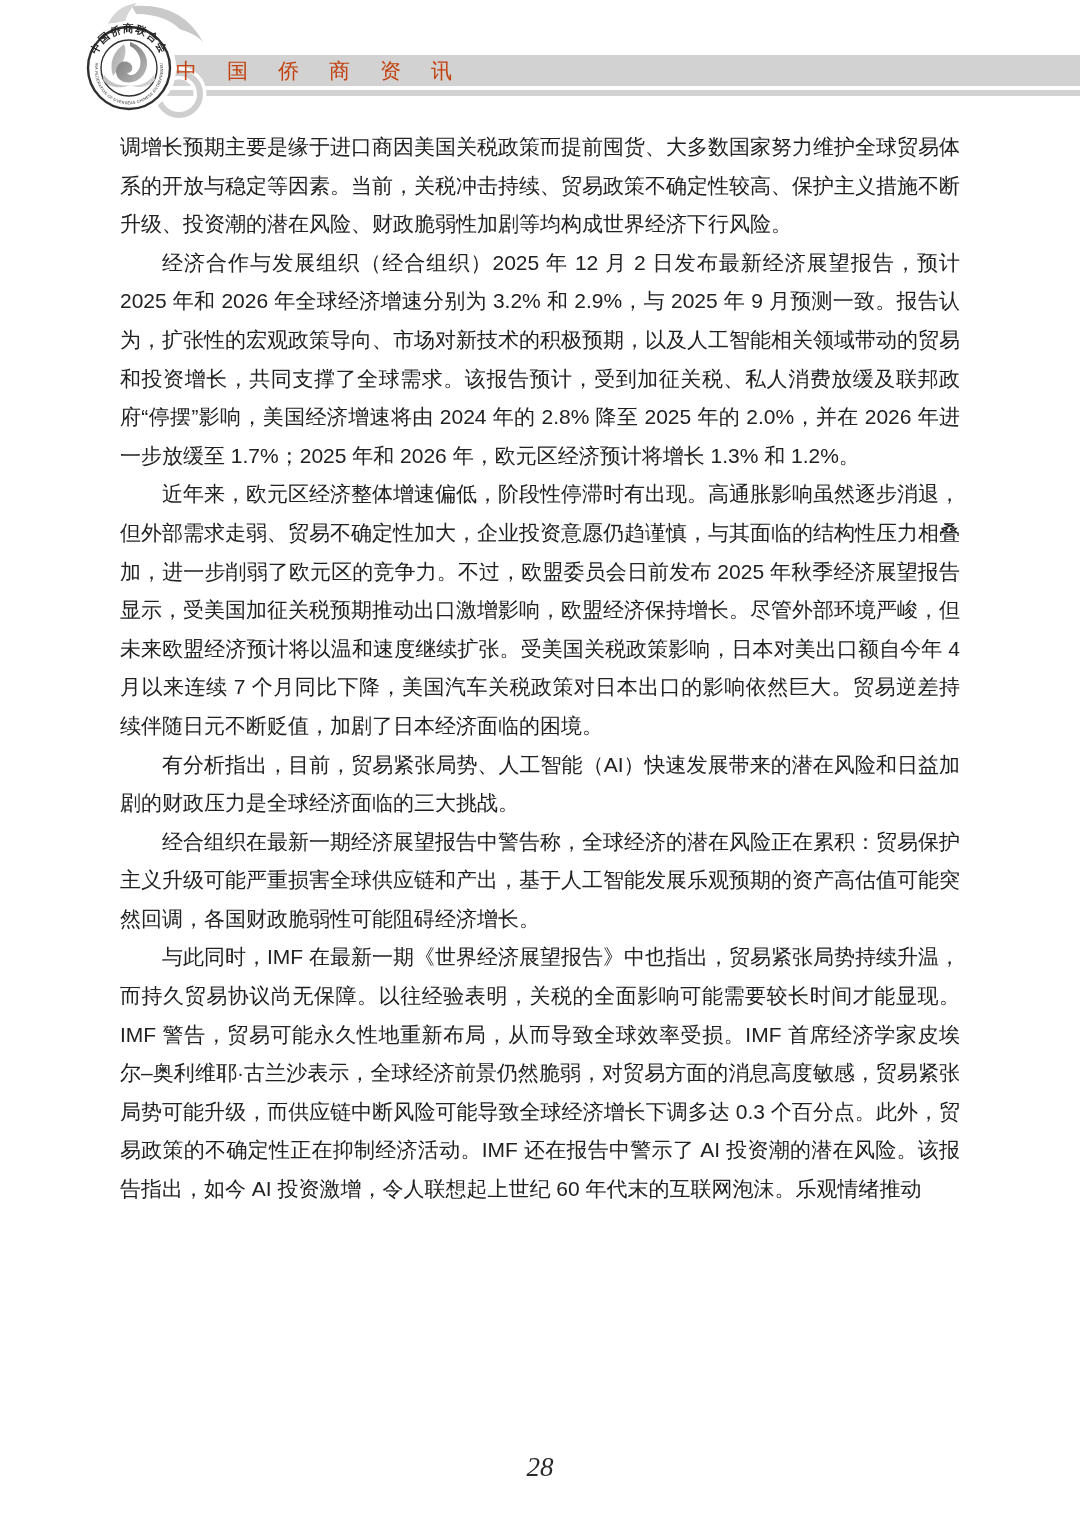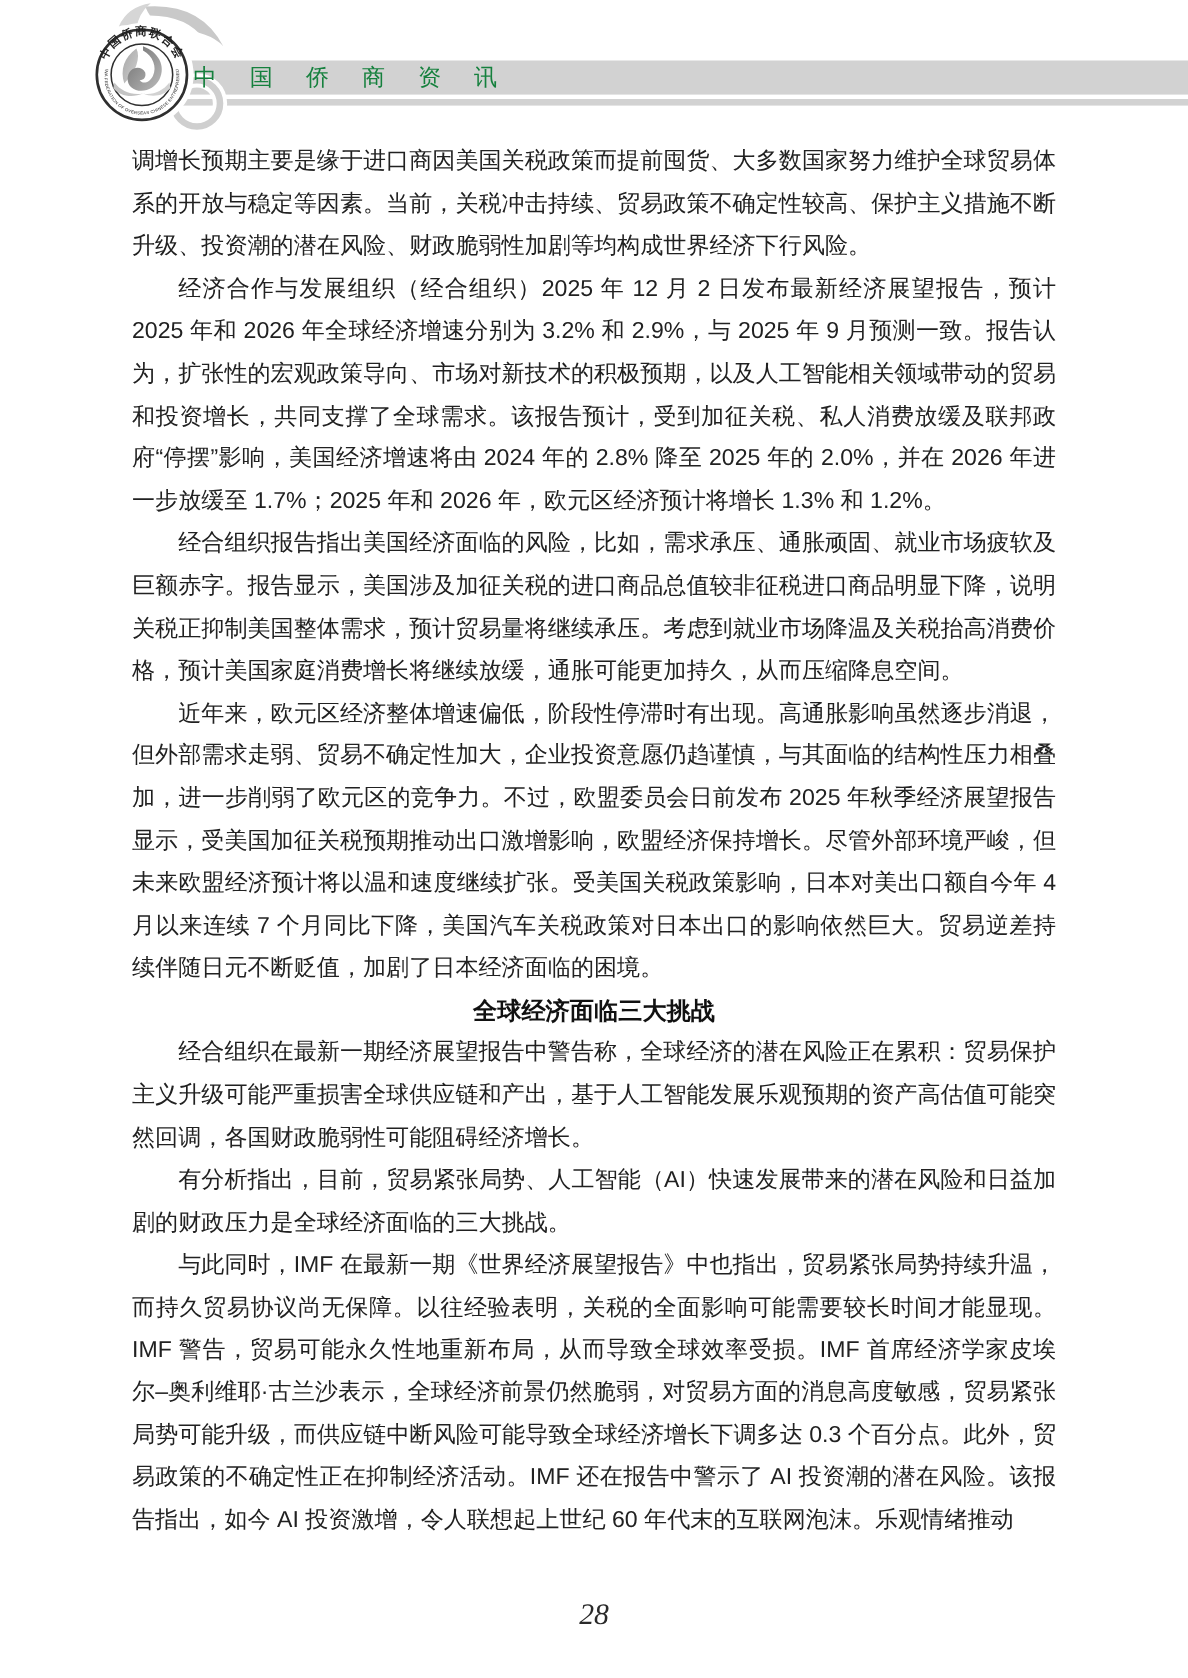--- a/index.html
+++ b/index.html
@@ -16,21 +16,21 @@
     position:absolute; left:131px; right:0; top:55px; height:31px;
     background:#d2d2d2; z-index:1;
   }
   .banner-underline {
     position:absolute; left:131px; right:0; top:90px; height:6px;
     background:#d2d2d2; z-index:1;
   }
   .banner-title {
     position:absolute; left:176px; top:55px; height:31px;
     line-height:32px; font-size:21px; letter-spacing:30px;
-    color:#15803d; z-index:3; white-space:nowrap;
+    color:#c2410c; z-index:3; white-space:nowrap;
   }
   .logo-svg { position:absolute; left:40px; top:0; z-index:2; }
 
   
   .content {
     position:absolute; left:120px; top:128px; width:840px;
     color:#212121;
   }
   .content p {
     margin:0;
@@ -108,23 +108,21 @@
                  C103,61 99,51 90,46 Z" fill="url(#emblemGrad)"></path>
         <path d="M64,75 C70,83 80,87 90,85 C81,89 69,88 63,80 Z" fill="#c4c4c4"></path>
         <path d="M114,75 C108,83 98,87 90,85 C99,89 109,87 115,80 Z" fill="#d2d2d2"></path>
       </g>
     </g>
   </svg>
 
   <div class="content">
     <p class="no-indent">调增长预期主要是缘于进口商因美国关税政策而提前囤货、大多数国家努力维护全球贸易体系的开放与稳定等因素。当前，关税冲击持续、贸易政策不确定性较高、保护主义措施不断升级、投资潮的潜在风险、财政脆弱性加剧等均构成世界经济下行风险。</p>
     <p>经济合作与发展组织（经合组织）2025 年 12 月 2 日发布最新经济展望报告，预计 2025 年和 2026 年全球经济增速分别为 3.2% 和 2.9%，与 2025 年 9 月预测一致。报告认为，扩张性的宏观政策导向、市场对新技术的积极预期，以及人工智能相关领域带动的贸易和投资增长，共同支撑了全球需求。该报告预计，受到加征关税、私人消费放缓及联邦政府“停摆”影响，美国经济增速将由 2024 年的 2.8% 降至 2025 年的 2.0%，并在 2026 年进一步放缓至 1.7%；2025 年和 2026 年，欧元区经济预计将增长 1.3% 和 1.2%。</p>
-    <p>经合组织报告指出美国经济面临的风险，比如，需求承压、通胀顽固、就业市场疲软及巨额赤字。报告显示，美国涉及加征关税的进口商品总值较非征税进口商品明显下降，说明关税正抑制美国整体需求，预计贸易量将继续承压。考虑到就业市场降温及关税抬高消费价格，预计美国家庭消费增长将继续放缓，通胀可能更加持久，从而压缩降息空间。</p>
     <p>近年来，欧元区经济整体增速偏低，阶段性停滞时有出现。高通胀影响虽然逐步消退，但外部需求走弱、贸易不确定性加大，企业投资意愿仍趋谨慎，与其面临的结构性压力相叠加，进一步削弱了欧元区的竞争力。不过，欧盟委员会日前发布 2025 年秋季经济展望报告显示，受美国加征关税预期推动出口激增影响，欧盟经济保持增长。尽管外部环境严峻，但未来欧盟经济预计将以温和速度继续扩张。受美国关税政策影响，日本对美出口额自今年 4 月以来连续 7 个月同比下降，美国汽车关税政策对日本出口的影响依然巨大。贸易逆差持续伴随日元不断贬值，加剧了日本经济面临的困境。</p>
-    <h2 class="section-heading">全球经济面临三大挑战</h2>
+    <p>有分析指出，目前，贸易紧张局势、人工智能（AI）快速发展带来的潜在风险和日益加剧的财政压力是全球经济面临的三大挑战。</p>
     <p>经合组织在最新一期经济展望报告中警告称，全球经济的潜在风险正在累积：贸易保护主义升级可能严重损害全球供应链和产出，基于人工智能发展乐观预期的资产高估值可能突然回调，各国财政脆弱性可能阻碍经济增长。</p>
-    <p>有分析指出，目前，贸易紧张局势、人工智能（AI）快速发展带来的潜在风险和日益加剧的财政压力是全球经济面临的三大挑战。</p>
     <p>与此同时，IMF 在最新一期《世界经济展望报告》中也指出，贸易紧张局势持续升温，而持久贸易协议尚无保障。以往经验表明，关税的全面影响可能需要较长时间才能显现。IMF 警告，贸易可能永久性地重新布局，从而导致全球效率受损。IMF 首席经济学家皮埃尔–奥利维耶·古兰沙表示，全球经济前景仍然脆弱，对贸易方面的消息高度敏感，贸易紧张局势可能升级，而供应链中断风险可能导致全球经济增长下调多达 0.3 个百分点。此外，贸易政策的不确定性正在抑制经济活动。IMF 还在报告中警示了 AI 投资潮的潜在风险。该报告指出，如今 AI 投资激增，令人联想起上世纪 60 年代末的互联网泡沫。乐观情绪推动</p>
   </div>
 
   <div class="page-number">28</div>
 
 </div>
 
 </body></html>

